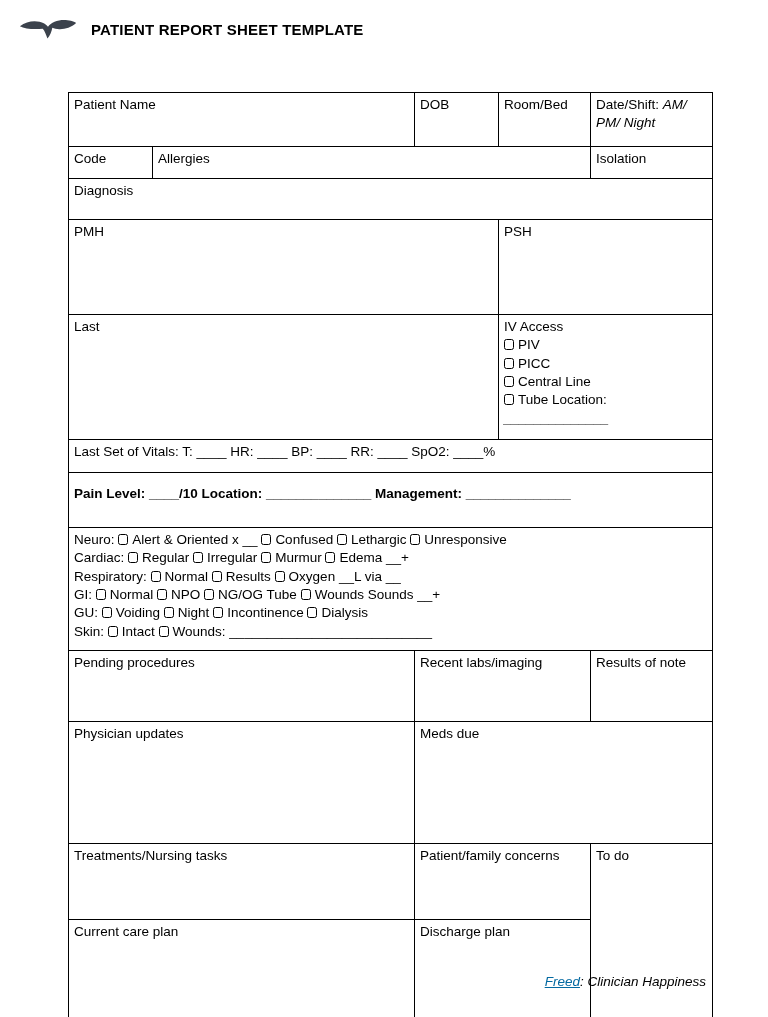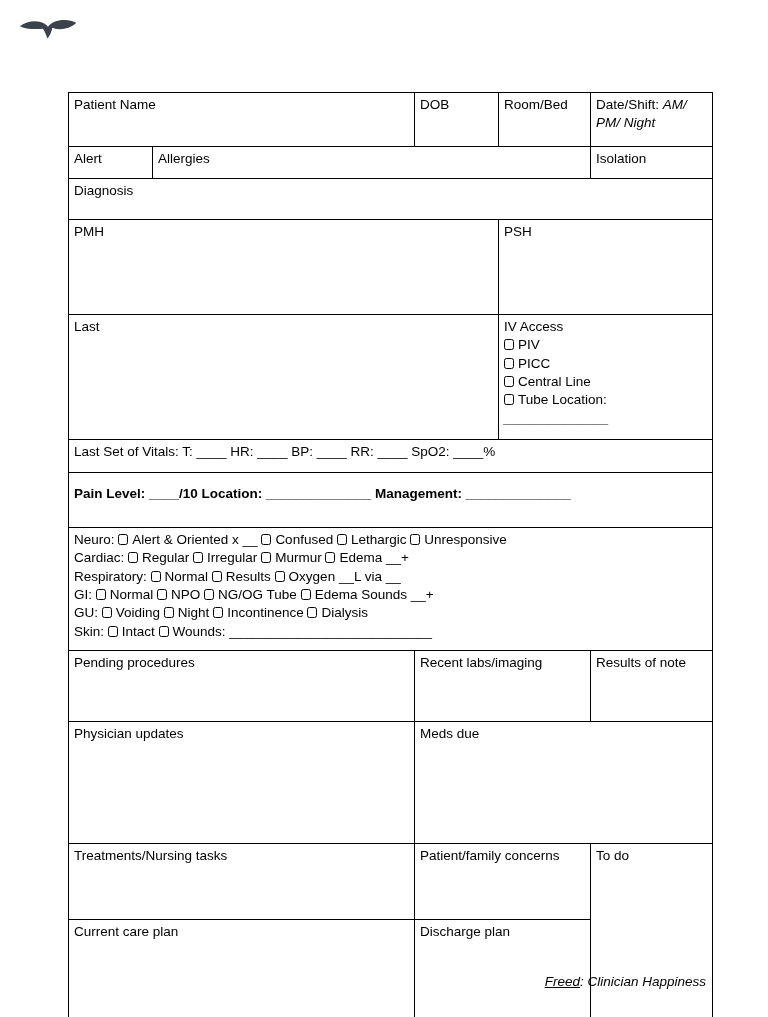--- a/index.html
+++ b/index.html
@@ -32,57 +32,58 @@
     margin-right:4px;vertical-align:-1px;
   }
   .iv-item{white-space:nowrap;}
   .asmt-line{white-space:nowrap;}
   .blank-line{letter-spacing:0;font-style:italic;}
   
   .footer{
     position:absolute;right:62px;top:974px;
     font-size:13.5px;font-style:italic;white-space:nowrap;
   }
-  .footer a{color:#000000;text-decoration:underline;cursor:pointer;}
+  .footer a{color:#0369a1;text-decoration:underline;cursor:pointer;}
 </style>
 </head>
 <body>
 
 <div class="header">
   <svg class="logo" viewBox="0 0 64 24" aria-hidden="true">
     <path fill="#3b424c" d="M2 9
       C10 3 20 2 28 6
       C29.5 7 31 8.2 32 9.6
       C35 5 42 2.4 49 2.4
       C54 2.4 59.5 3.6 62 5.6
       C57 10.4 50 12.4 44 12.2
       C41 12.1 38.5 11.6 36.6 10.7
       C36 14.5 34 19.2 31.4 22.2
       C30 17.8 28.4 13.8 26.4 11.6
       C17.5 12.6 7.5 12 2 9 Z"></path>
   </svg>
+  <div class="title">PATIENT REPORT SHEET TEMPLATE</div>
 </div>
 
 <table class="sheet">
   <colgroup>
     <col style="width:84px">
       <col style="width:262px">
       <col style="width:84px">
     <col style="width:92px">
       <col style="width:122px">
   </colgroup>
   <tbody>
     <tr>
       <td colspan="2" style="height:47px">Patient Name</td>
       <td>DOB</td>
       <td>Room/Bed</td>
       <td><span>Date/Shift: </span><span class="it">AM/ PM/ Night</span></td>
     </tr>
     <tr>
-      <td style="height:25px">Alert</td>
+      <td style="height:25px">Code</td>
       <td colspan="3">Allergies</td>
       <td>Isolation</td>
     </tr>
     <tr>
       <td colspan="5" style="height:34px">Diagnosis</td>
     </tr>
     <tr>
       <td colspan="3" style="height:88px">PMH</td>
       <td colspan="2">PSH</td>
     </tr>
@@ -104,21 +105,21 @@
     </tr>
     <tr>
       <td colspan="5" class="pad-top" style="height:39px">Pain Level: ____/10 Location: ______________ Management: ______________</td>
     </tr>
     <tr>
       <td colspan="5" style="height:116px">
         <div>
             <div class="asmt-line"><span>Neuro:</span> <span class="cbx"></span><span>Alert &amp; Oriented x __</span> <span class="cbx"></span><span>Confused</span> <span class="cbx"></span><span>Lethargic</span> <span class="cbx"></span><span>Unresponsive</span></div>
             <div class="asmt-line"><span>Cardiac:</span> <span class="cbx"></span><span>Regular</span> <span class="cbx"></span><span>Irregular</span> <span class="cbx"></span><span>Murmur</span> <span class="cbx"></span><span>Edema __+</span></div>
             <div class="asmt-line"><span>Respiratory:</span> <span class="cbx"></span><span>Normal</span> <span class="cbx"></span><span>Results</span> <span class="cbx"></span><span>Oxygen __L via __</span></div>
-            <div class="asmt-line"><span>GI:</span> <span class="cbx"></span><span>Normal</span> <span class="cbx"></span><span>NPO</span> <span class="cbx"></span><span>NG/OG Tube</span> <span class="cbx"></span><span>Edema Sounds __+</span></div>
+            <div class="asmt-line"><span>GI:</span> <span class="cbx"></span><span>Normal</span> <span class="cbx"></span><span>NPO</span> <span class="cbx"></span><span>NG/OG Tube</span> <span class="cbx"></span><span>Wounds Sounds __+</span></div>
             <div class="asmt-line"><span>GU:</span> <span class="cbx"></span><span>Voiding</span> <span class="cbx"></span><span>Night</span> <span class="cbx"></span><span>Incontinence</span> <span class="cbx"></span><span>Dialysis</span></div>
             <div class="asmt-line"><span>Skin:</span> <span class="cbx"></span><span>Intact</span> <span class="cbx"></span><span>Wounds: ___________________________</span></div>
           </div>
       </td>
     </tr>
     <tr>
       <td colspan="2" style="height:64px">Pending procedures</td>
       <td colspan="2">Recent labs/imaging</td>
       <td>Results of note</td>
     </tr>

